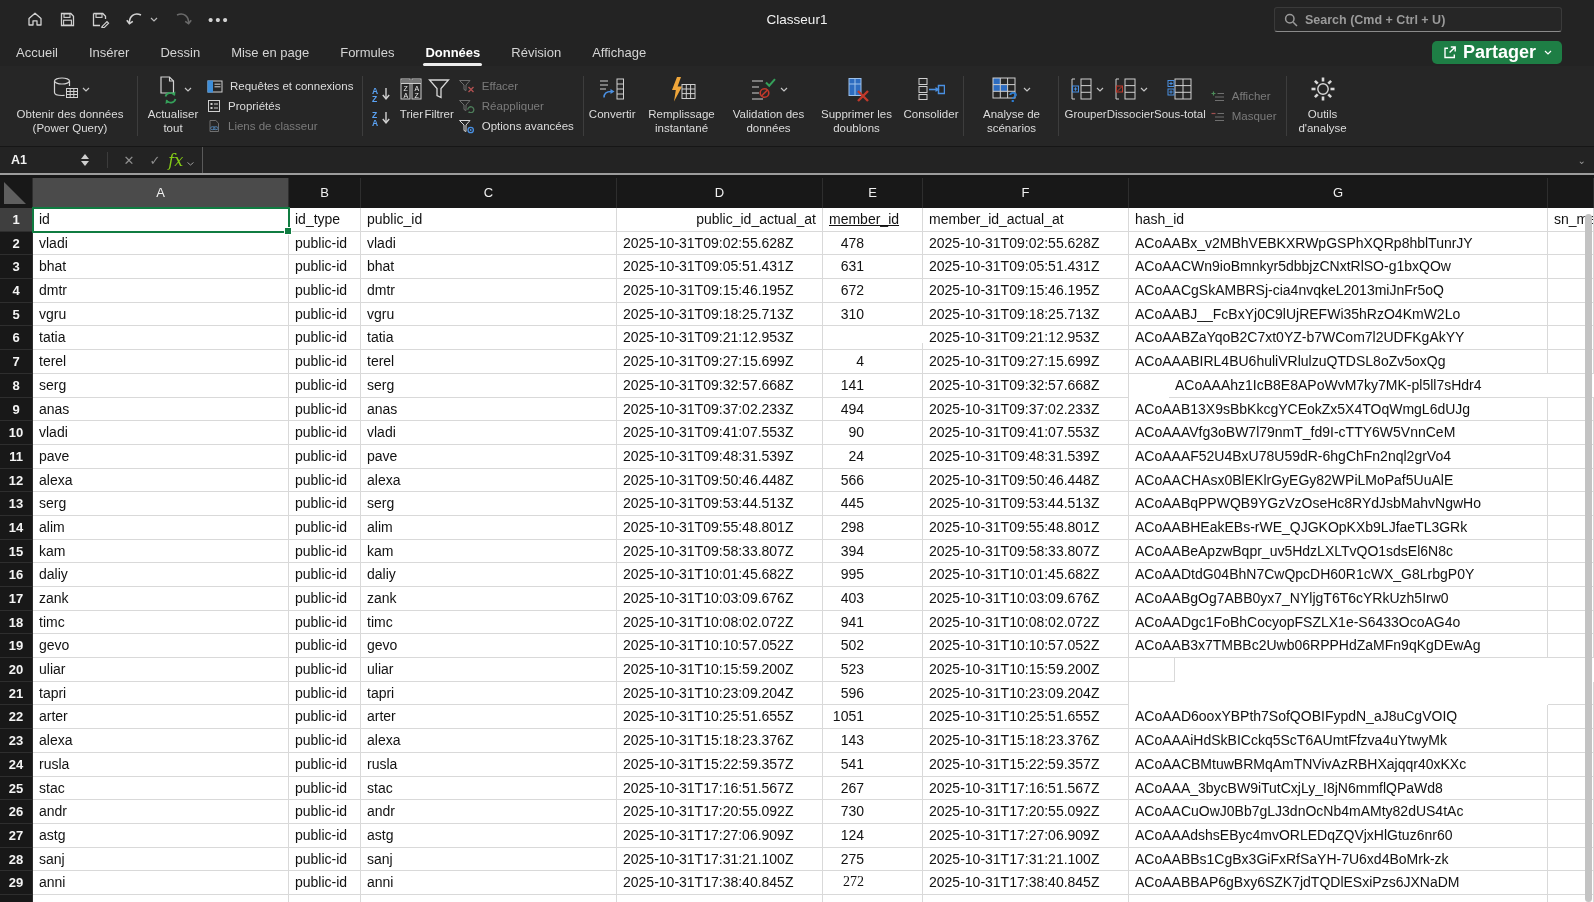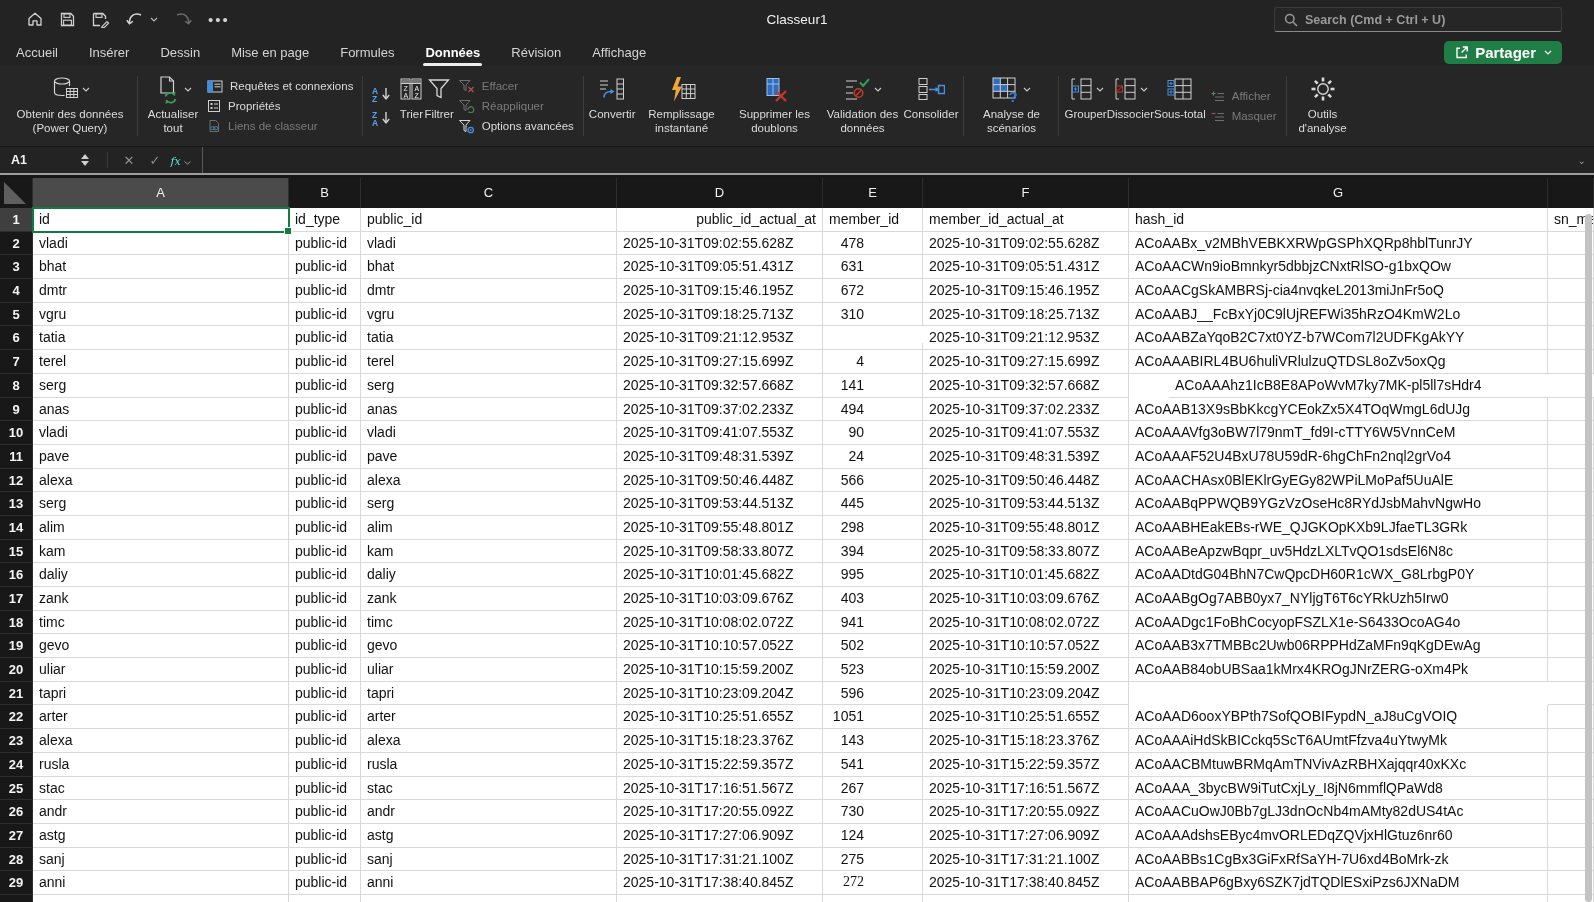--- a/index.html
+++ b/index.html
@@ -13,21 +13,21 @@
   .title{position:absolute;left:0;right:0;text-align:center;font-size:13.5px;color:#f2f2f2;pointer-events:none;}
   .searchbox{position:absolute;right:32px;top:7px;width:268px;height:23px;display:flex;align-items:center;gap:7px;
              padding:0 9px;background:#262626;border:1px solid #3a3a3a;border-bottom:1px solid #8a8a8a;border-radius:3px;}
   .searchbox span{font-size:12.5px;color:#9a9a9a;font-weight:bold;}
   
   .tabrow{height:28px;display:flex;align-items:center;gap:31px;padding-left:16px;background:#232323;position:relative;}
   .tab{font-size:13px;color:#d4d4d4;position:relative;height:100%;display:flex;align-items:center;cursor:default;}
   .tab.active{color:#fff;font-weight:bold;}
   .tab.active::after{content:"";position:absolute;left:-2px;right:-2px;bottom:0;height:3px;border-radius:2px;background:#ededed;}
   .share-btn{position:absolute;right:32px;top:3px;height:23px;display:flex;align-items:center;gap:6px;
-             background:#1e7e45;border-radius:5px;padding:0 10px;color:#fff;font-size:15px;font-weight:bold;cursor:default;}
+             background:#1e7e45;border-radius:5px;padding:0 10px;color:#fff;font-size:18px;font-weight:bold;cursor:default;}
   
   .ribbon{height:76px;background:#262626;display:flex;align-items:stretch;padding:2px 6px 2px 8px;border-bottom:1px solid #161616;}
   .rdiv{width:1px;background:#3d3d3d;margin:8px 5px;}
   .rbtn{display:flex;flex-direction:column;align-items:center;justify-content:flex-start;padding-top:6px;gap:4px;cursor:default;}
   .ric{height:30px;display:flex;align-items:center;justify-content:center;}
   .rlb{font-size:11.5px;line-height:1.18;color:#dcdcdc;text-align:center;}
   .rstack{display:flex;flex-direction:column;justify-content:center;gap:5px;padding:0 4px;}
   .rsm{display:flex;align-items:center;gap:7px;font-size:11.5px;color:#dcdcdc;height:15px;cursor:default;}
   .rsm.dim,.rlb.dim{color:#7b7b7b;}
   .chev{color:#c4c4c4;display:inline-flex;margin-left:2px;}
@@ -35,21 +35,21 @@
   .sortmini{display:flex;flex-direction:column;justify-content:center;gap:8px;padding:0 3px;}
   
   .fbar{height:26px;background:#232323;display:flex;align-items:center;}
   .namebox{width:70px;padding-left:11px;font-size:12.5px;color:#f2f2f2;font-weight:bold;}
   .stepper{display:flex;flex-direction:column;gap:2px;margin-right:10px;}
   .stepper i{width:0;height:0;border-left:4px solid transparent;border-right:4px solid transparent;}
   .stepper .up{border-bottom:5px solid #cfcfcf;}
   .stepper .dn{border-top:5px solid #cfcfcf;}
   .vd{width:1px;height:16px;background:#3c3c3c;margin:0 8px;}
   .fico{color:#8f8f8f;font-size:13px;width:26px;text-align:center;cursor:default;}
-  .fx{font-family:"DejaVu Serif",serif;font-style:italic;color:#5eead4;font-size:11px;}
+  .fx{font-family:"DejaVu Serif",serif;font-style:italic;color:#84cc16;font-size:16px;}
   .finput{flex:1;height:100%;border-left:1px solid #5a5a5a;margin-left:8px;}
   .fexpand{color:#9a9a9a;font-size:10px;padding:0 8px;}
   .sep1{height:2px;background:#9c9c9c;}
   .sep2{height:3px;background:#161616;}
   
   .sheet{position:relative;background:#fff;height:730px;overflow:hidden;}
   .ghead{display:flex;height:30px;background:#181818;}
   .gh{box-sizing:border-box;height:30px;line-height:30px;text-align:center;color:#f0f0f0;font-size:13px;
       border-right:1px solid #2e2e2e;flex:none;cursor:default;}
   .gh.sel{background:#4b4b4b;}
@@ -347,52 +347,52 @@
                 <rect x="14" y="8.5" width="13" height="14"></rect>
                 <path d="M14 13 H27 M14 17.6 H27 M18.3 8.5 V22.5 M22.6 8.5 V22.5"></path>
               </g>
             </svg>
           </span>
         </div>
       <div class="rlb" style="width:92px">Remplissage instantané</div>
     </div>
 
     <div class="rbtn">
+      <div class="ric iconrow">
+        <span>
+            <svg width="28" height="26" viewBox="0 0 28 26">
+              <g stroke="#cfcfcf" stroke-width="1.2" fill="none">
+                <path d="M2 5 H13 M2 11 H9 M2 17 H9 M2 23 H13"></path>
+              </g>
+              <path d="M16 6.5 L19.2 9.7 L25 3.2" stroke="#35a05a" fill="none" stroke-width="2"></path>
+              <circle cx="14.5" cy="17" r="4.3" stroke="#c0392b" fill="none" stroke-width="1.6"></circle>
+              <line x1="11.5" y1="20" x2="17.5" y2="14" stroke="#c0392b" stroke-width="1.6"></line>
+            </svg>
+          </span>
+        <span class="chev">
+            <svg width="8" height="5" viewBox="0 0 8 5">
+              <path d="M1 1 L4 4 L7 1" stroke="#c4c4c4" stroke-width="1.2" fill="none"></path>
+            </svg>
+          </span>
+      </div>
+      <div class="rlb" style="width:82px">Validation des données</div>
+    </div>
+
+    <div class="rbtn">
       <div class="ric">
           <span>
             <svg width="27" height="27" viewBox="0 0 27 27">
               <rect x="6" y="2.5" width="12" height="17" fill="#2d6cc0"></rect>
               <rect x="6" y="2.5" width="12" height="17" fill="none" stroke="#9cc0ea"></rect>
               <path d="M6 8 H18 M12 2.5 V19.5" stroke="#9cc0ea"></path>
               <path d="M15 15 L25 25 M25 15 L15 25" stroke="#c0392b" stroke-width="2.4"></path>
             </svg>
           </span>
         </div>
       <div class="rlb" style="width:94px">Supprimer les doublons</div>
-    </div>
-
-    <div class="rbtn">
-      <div class="ric iconrow">
-        <span>
-            <svg width="28" height="26" viewBox="0 0 28 26">
-              <g stroke="#cfcfcf" stroke-width="1.2" fill="none">
-                <path d="M2 5 H13 M2 11 H9 M2 17 H9 M2 23 H13"></path>
-              </g>
-              <path d="M16 6.5 L19.2 9.7 L25 3.2" stroke="#35a05a" fill="none" stroke-width="2"></path>
-              <circle cx="14.5" cy="17" r="4.3" stroke="#c0392b" fill="none" stroke-width="1.6"></circle>
-              <line x1="11.5" y1="20" x2="17.5" y2="14" stroke="#c0392b" stroke-width="1.6"></line>
-            </svg>
-          </span>
-        <span class="chev">
-            <svg width="8" height="5" viewBox="0 0 8 5">
-              <path d="M1 1 L4 4 L7 1" stroke="#c4c4c4" stroke-width="1.2" fill="none"></path>
-            </svg>
-          </span>
-      </div>
-      <div class="rlb" style="width:82px">Validation des données</div>
     </div>
 
     <div class="rbtn">
       <div class="ric">
           <span>
             <svg width="28" height="26" viewBox="0 0 28 26">
               <g stroke="#cfcfcf" fill="none">
                 <rect x="2" y="2.5" width="8" height="6"></rect>
                 <rect x="2" y="10.5" width="8" height="6"></rect>
                 <rect x="2" y="18.5" width="8" height="5"></rect>
@@ -576,21 +576,21 @@
         <div class="gh" style="width: 206px;">F</div>
         <div class="gh" style="width: 419px;">G</div>
         <div class="gh" style="width: 46px;"></div>
       </div>
       <div class="grow">
         <div class="rh sel">1</div>
         <div class="gc active" style="width: 256px;">id</div>
         <div class="gc" style="width: 72px;">id_type</div>
         <div class="gc" style="width: 256px;">public_id</div>
         <div class="gc" style="width: 206px; text-align: right;">public_id_actual_at</div>
-        <div class="gc" style="width: 100px;">member_id</div>
+        <div class="gc" style="width: 100px; text-decoration: underline;">member_id</div>
         <div class="gc" style="width: 206px;">member_id_actual_at</div>
         <div class="gc" style="width: 419px;">hash_id</div>
         <div class="gc" style="width: 46px;">sn_me</div>
       </div>
       <div class="grow">
         <div class="rh">2</div>
         <div class="gc" style="width: 256px;">vladi</div>
         <div class="gc" style="width: 72px;">public-id</div>
         <div class="gc" style="width: 256px;">vladi</div>
         <div class="gc" style="width: 206px;">2025-10-31T09:02:55.628Z</div>
@@ -787,21 +787,20 @@
         <div class="gc" style="width: 46px;"></div>
       </div>
       <div class="grow">
         <div class="rh">20</div>
         <div class="gc" style="width: 256px;">uliar</div>
         <div class="gc" style="width: 72px;">public-id</div>
         <div class="gc" style="width: 256px;">uliar</div>
         <div class="gc" style="width: 206px;">2025-10-31T10:15:59.200Z</div>
         <div class="gc num" style="width: 100px;">523</div>
         <div class="gc" style="width: 206px;">2025-10-31T10:15:59.200Z</div>
-        <div class="gc" style="width: 419px;">ACoAAB84obUBSaa1kMrx4KROgJNrZERG-oXm4Pk</div>
         <div class="gc" style="width: 46px;"></div>
       </div>
       <div class="grow">
         <div class="rh">21</div>
         <div class="gc" style="width: 256px;">tapri</div>
         <div class="gc" style="width: 72px;">public-id</div>
         <div class="gc" style="width: 256px;">tapri</div>
         <div class="gc" style="width: 206px;">2025-10-31T10:23:09.204Z</div>
         <div class="gc num" style="width: 100px;">596</div>
         <div class="gc" style="width: 206px;">2025-10-31T10:23:09.204Z</div>

